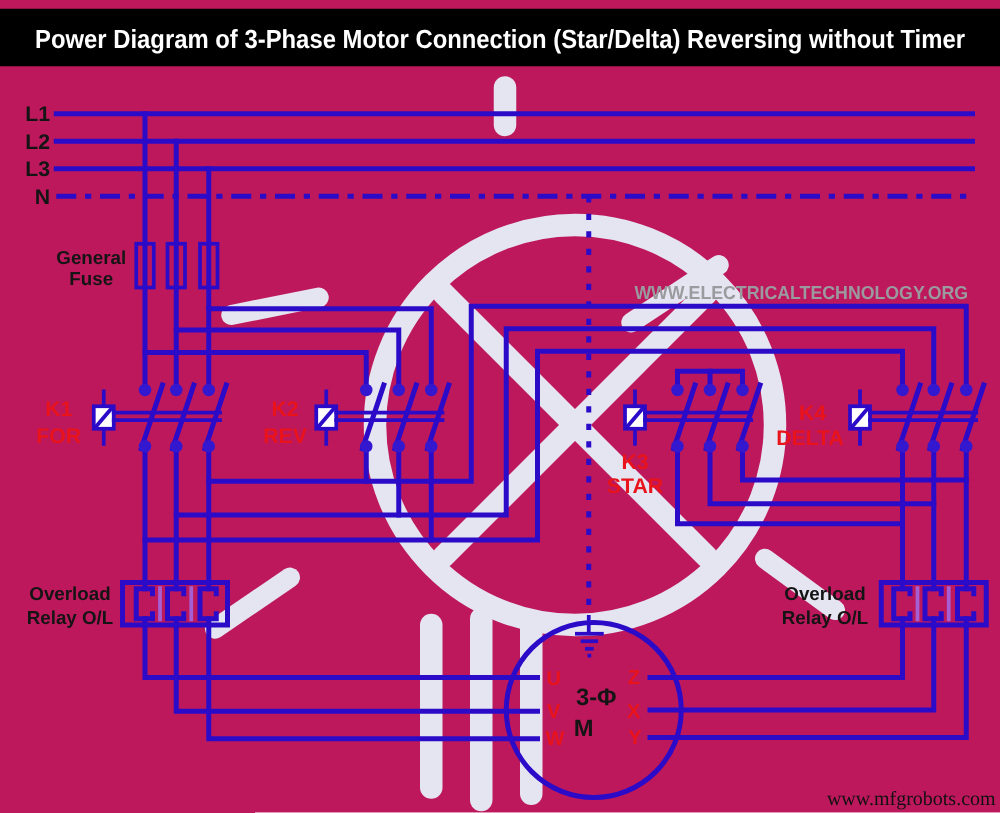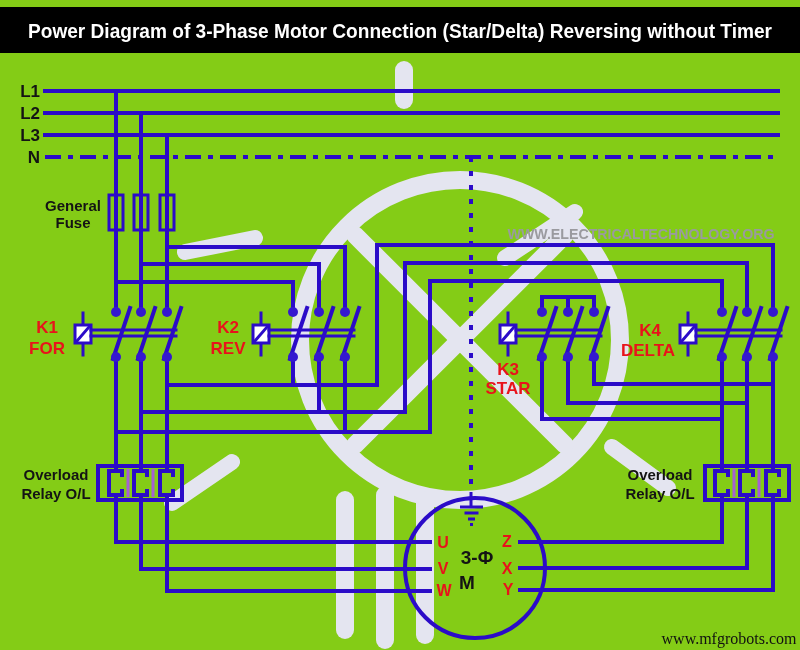--- a/index.html
+++ b/index.html
@@ -1,21 +1,21 @@
 <!DOCTYPE html>
 <html style="--wire: #2B0BC8; --junction_dot: #3418CF; --label_red: #E8131B; --label_black: #141414; --watermark_text: #9A9A9F; --watermark_art: #E4E5F0; --heater_accent: #A55FD5; --banner_bg: #000000; --banner_text: #FFFFFF;"><head>
 <meta charset="utf-8">
 <style>
   :root{
     --wire:#2B0BC8; --junction_dot:#3418CF; --label_red:#E8131B; --label_black:#141414;
     --watermark_text:#9A9A9F; --watermark_art:#E4E5F0; --heater_accent:#A55FD5;
     --banner_bg:#000000; --banner_text:#FFFFFF;
   }
   html,body{margin:0;padding:0;background:#fff;}
-  .stage{position:relative;width:800px;height:650px;background:#84cc16;overflow:hidden;}
+  .stage{position:relative;width:800px;height:650px;background:#be185d;overflow:hidden;}
   svg{position:absolute;left:0;top:0;}
   .wire{stroke:var(--wire);stroke-width:4;fill:none;stroke-linecap:square;}
   .wire-thin{stroke:var(--wire);stroke-width:3;fill:none;stroke-linecap:square;}
   .dashline{stroke:var(--wire);stroke-width:4;fill:none;stroke-dasharray:16 7 5 7;stroke-linecap:butt;}
   .dashvert{stroke:var(--wire);stroke-width:4;fill:none;stroke-dasharray:5 9;stroke-linecap:butt;}
   .coilbox{stroke:var(--wire);stroke-width:3;fill:#ffffff;}
   .fusebox{stroke:var(--wire);stroke-width:3;fill:none;}
   .olbox{stroke:var(--wire);stroke-width:4;fill:none;}
   .bracket{stroke:var(--wire);stroke-width:4;fill:none;stroke-linecap:butt;}
   .heater{stroke:var(--heater_accent);stroke-width:3;stroke-linecap:butt;}

